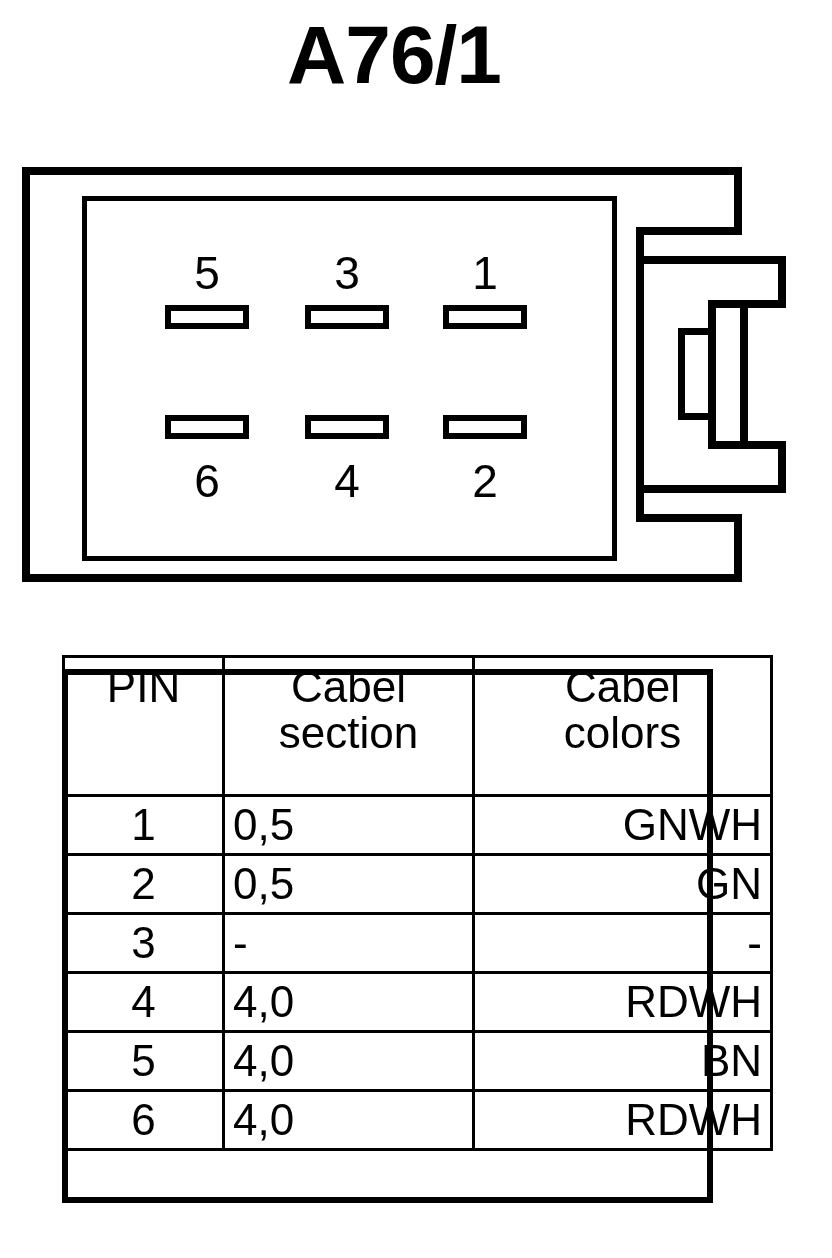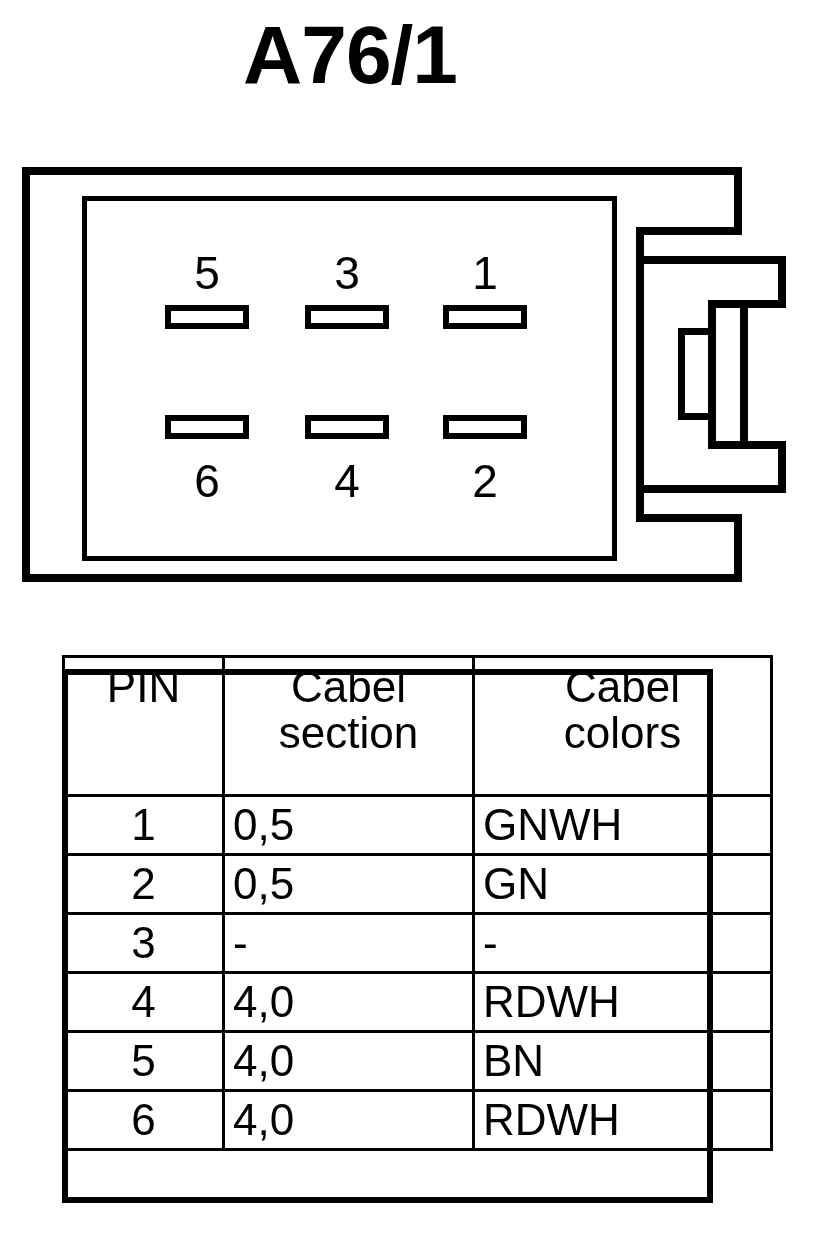--- a/index.html
+++ b/index.html
@@ -20,20 +20,21 @@
   #title {
     position: absolute;
     left: 0;
     top: 14px;
     width: 700px;
     text-align: center;
     font-size: 82px;
     font-weight: bold;
     line-height: 1;
     letter-spacing: -1px;
+    padding-left: 44px;
   }
 
   
   #connector {
     position: absolute;
     left: 0;
     top: 150px;
     width: 832px;
     height: 460px;
   }
@@ -117,21 +118,21 @@
     vertical-align: middle;
   }
   #pin-table thead td {
     height: 128px;
     vertical-align: top;
     padding-top: 6px;
     text-align: center;
   }
   #pin-table .col-pin  { width: 141px; text-align: center; }
   #pin-table .col-cs   { width: 231px; text-align: left; }
-  #pin-table .col-cc   { width: 279px; text-align: left; }
+  #pin-table .col-cc   { width: 279px; text-align: right; }
   #pin-table thead .col-cs,
   #pin-table thead .col-cc { text-align: center; }
 
   
   #table-frame {
     position: absolute;
     left: 62px;
     top: 669px;
     width: 651px;
     height: 534px;

